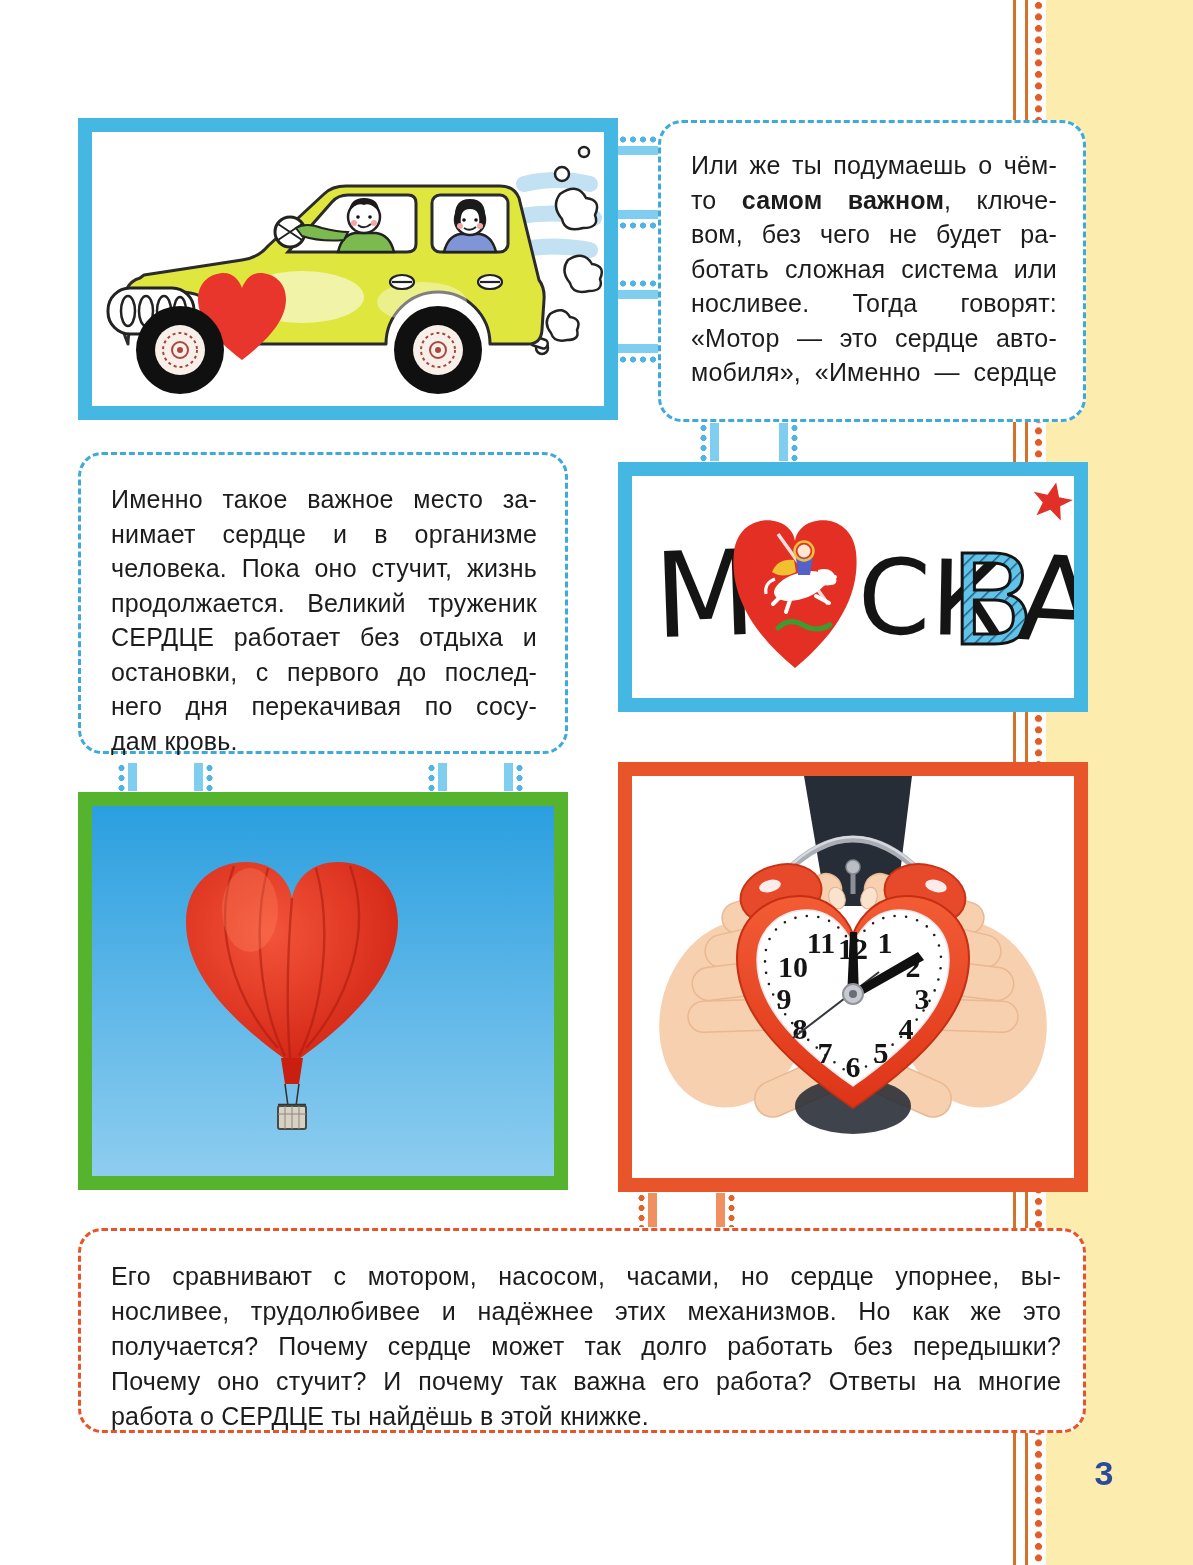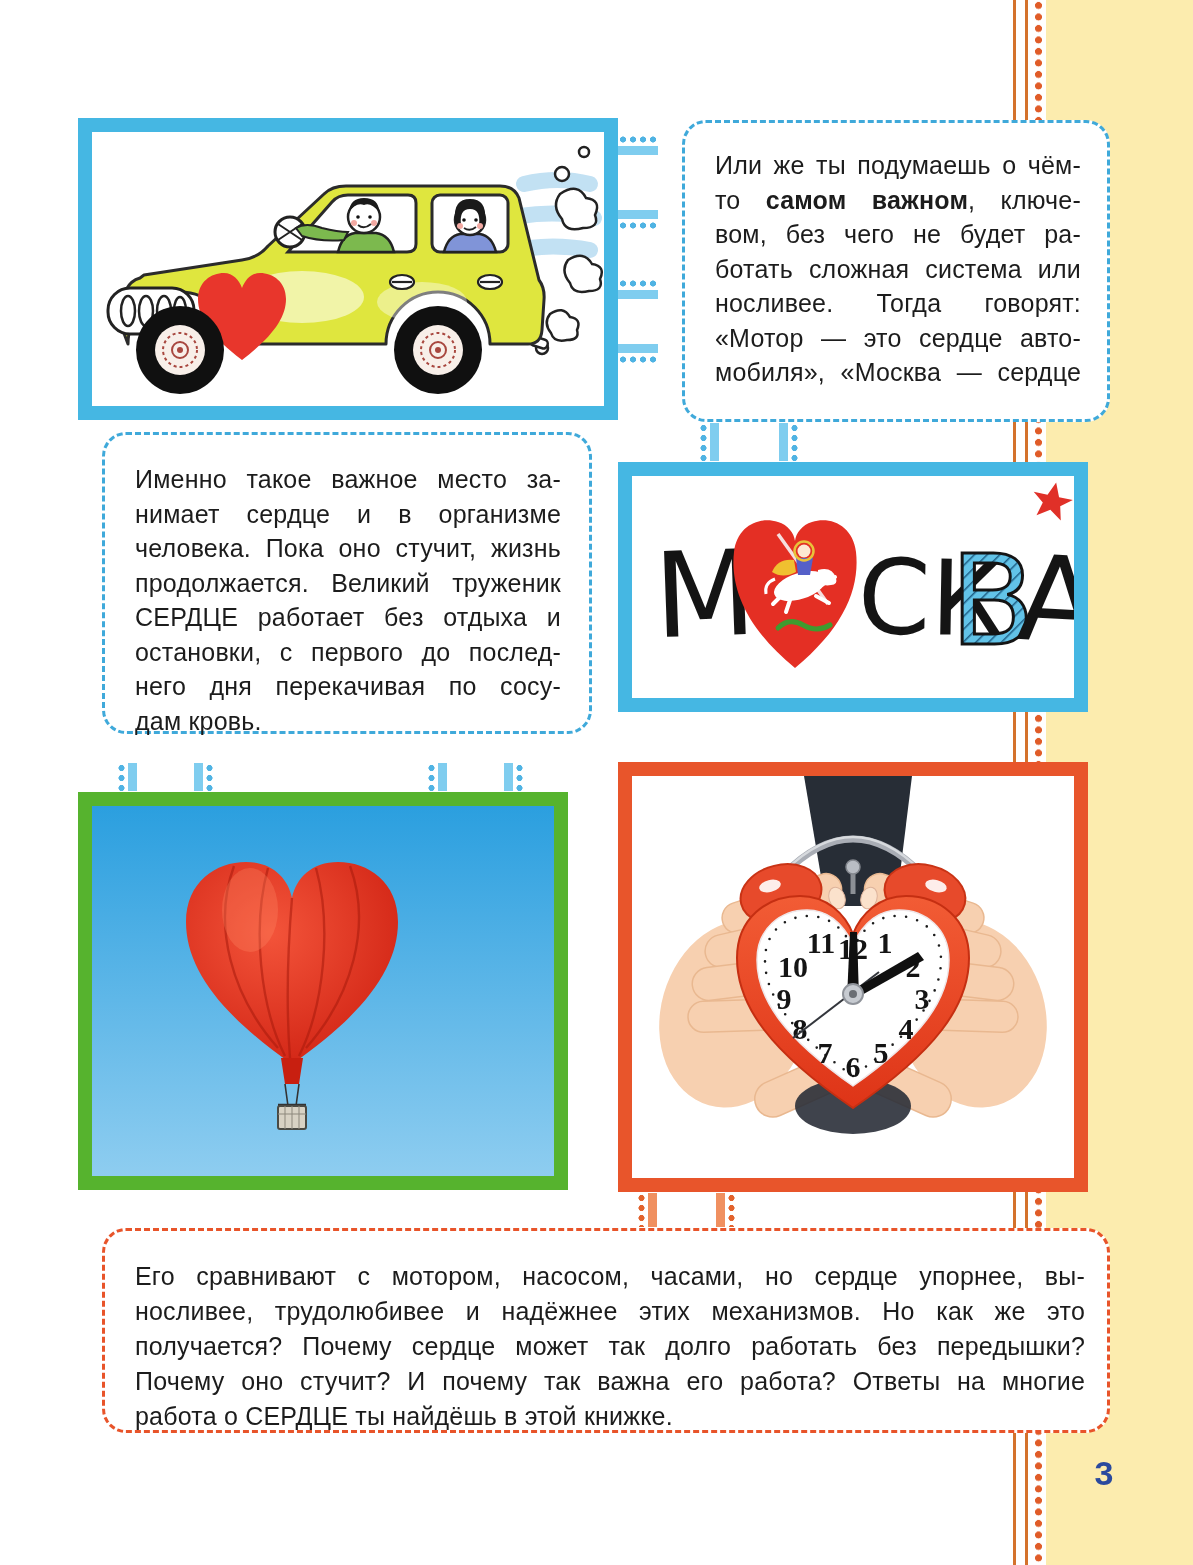--- a/index.html
+++ b/index.html
@@ -25,21 +25,21 @@
   .orange.v-bar{background:var(--connector-orange,#f09060);}
   .orange.v-dots{--dotc:var(--connector-orange-dot,#e2622c);}
   
   .frame{position:absolute;box-sizing:border-box;background:#fff;}
   .frame svg{display:block;width:100%;height:100%;}
   .frame-blue{border:14px solid var(--frame-blue,#45b7e3);}
   .frame-green{border:14px solid var(--frame-green,#56b32e);}
   .frame-orange{border:14px solid var(--frame-orange,#e8552b);}
   
   .textbox{position:absolute;box-sizing:border-box;background:#fff;border-radius:24px;
-        color:var(--text-dark,#1c1c1c);font-size:25px;letter-spacing:.2px;margin-left:24px;}
+        color:var(--text-dark,#1c1c1c);font-size:25px;letter-spacing:.2px;}
   .tb-blue{border:3px dashed var(--dashed-blue,#3fa9da);}
   .tb-orange{border:3px dashed var(--dashed-orange,#e8542a);}
   .line{text-align:justify;text-align-last:justify;line-height:34.5px;}
   .line.last{text-align-last:left;}
   #tb3 .line{line-height:35px;}
   .page-number{position:absolute;left:1078px;top:1454px;width:52px;text-align:center;
         font-size:34px;font-weight:bold;color:var(--page-number-blue,#2a4a9e);}
 </style>
 </head>
 <body>
@@ -169,24 +169,24 @@
     </svg>
   </div>
 
   <div id="tb1" class="textbox tb-blue" style="left:658px;top:120px;width:428px;height:302px;padding:25px 26px 0 30px;">
       <div class="line">Или же ты подумаешь о чём-</div>
       <div class="line">то <b>самом важном</b>, ключе-</div>
       <div class="line">вом, без чего не будет ра-</div>
       <div class="line">ботать сложная система или</div>
       <div class="line">носливее. Тогда говорят:</div>
       <div class="line">«Мотор — это сердце авто-</div>
-      <div class="line">мобиля», «Москва — сердце</div>
+      <div class="line">мобиля», «Именно — сердце</div>
     </div>
 
-  <div id="tb2" class="textbox tb-blue" style="left:78px;top:432px;width:490px;height:302px;padding:27px 28px 0 30px;">
+  <div id="tb2" class="textbox tb-blue" style="left:78px;top:452px;width:490px;height:302px;padding:27px 28px 0 30px;">
       <div class="line">Именно такое важное место за-</div>
       <div class="line">нимает сердце и в организме</div>
       <div class="line">человека. Пока оно стучит, жизнь</div>
       <div class="line">продолжается. Великий труженик</div>
       <div class="line">СЕРДЦЕ работает без отдыха и</div>
       <div class="line">остановки, с первого до послед-</div>
       <div class="line">него дня перекачивая по сосу-</div>
       <div class="line last">дам кровь.</div>
     </div>
 

